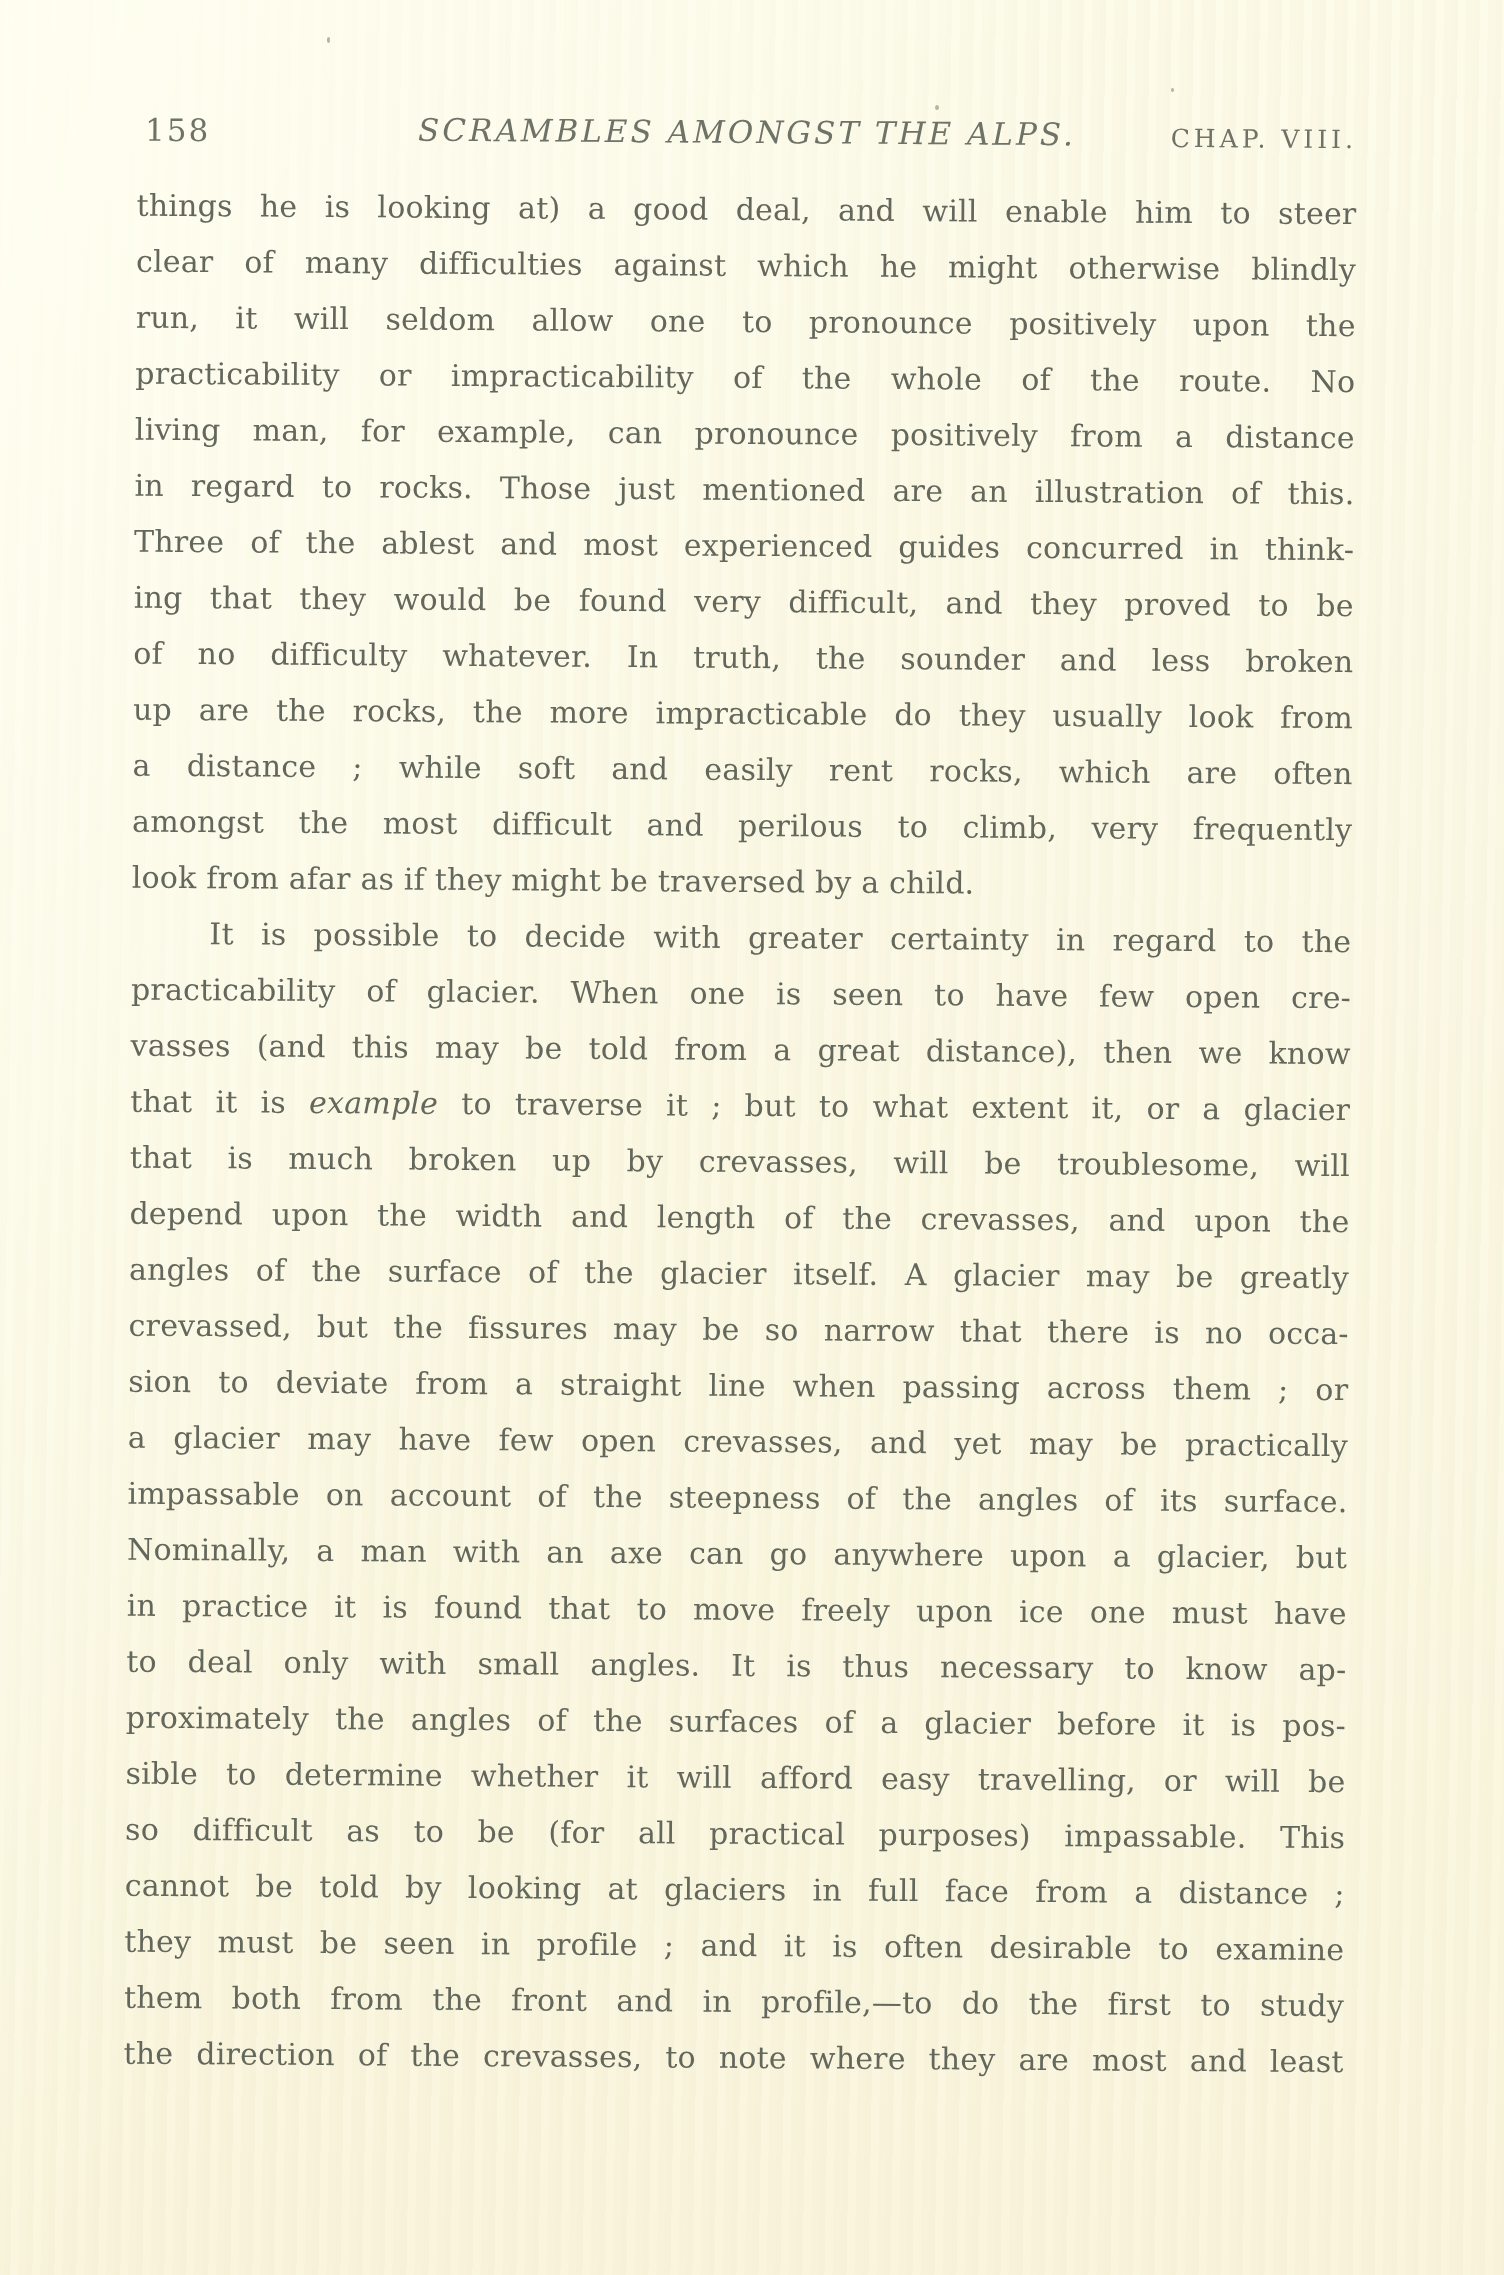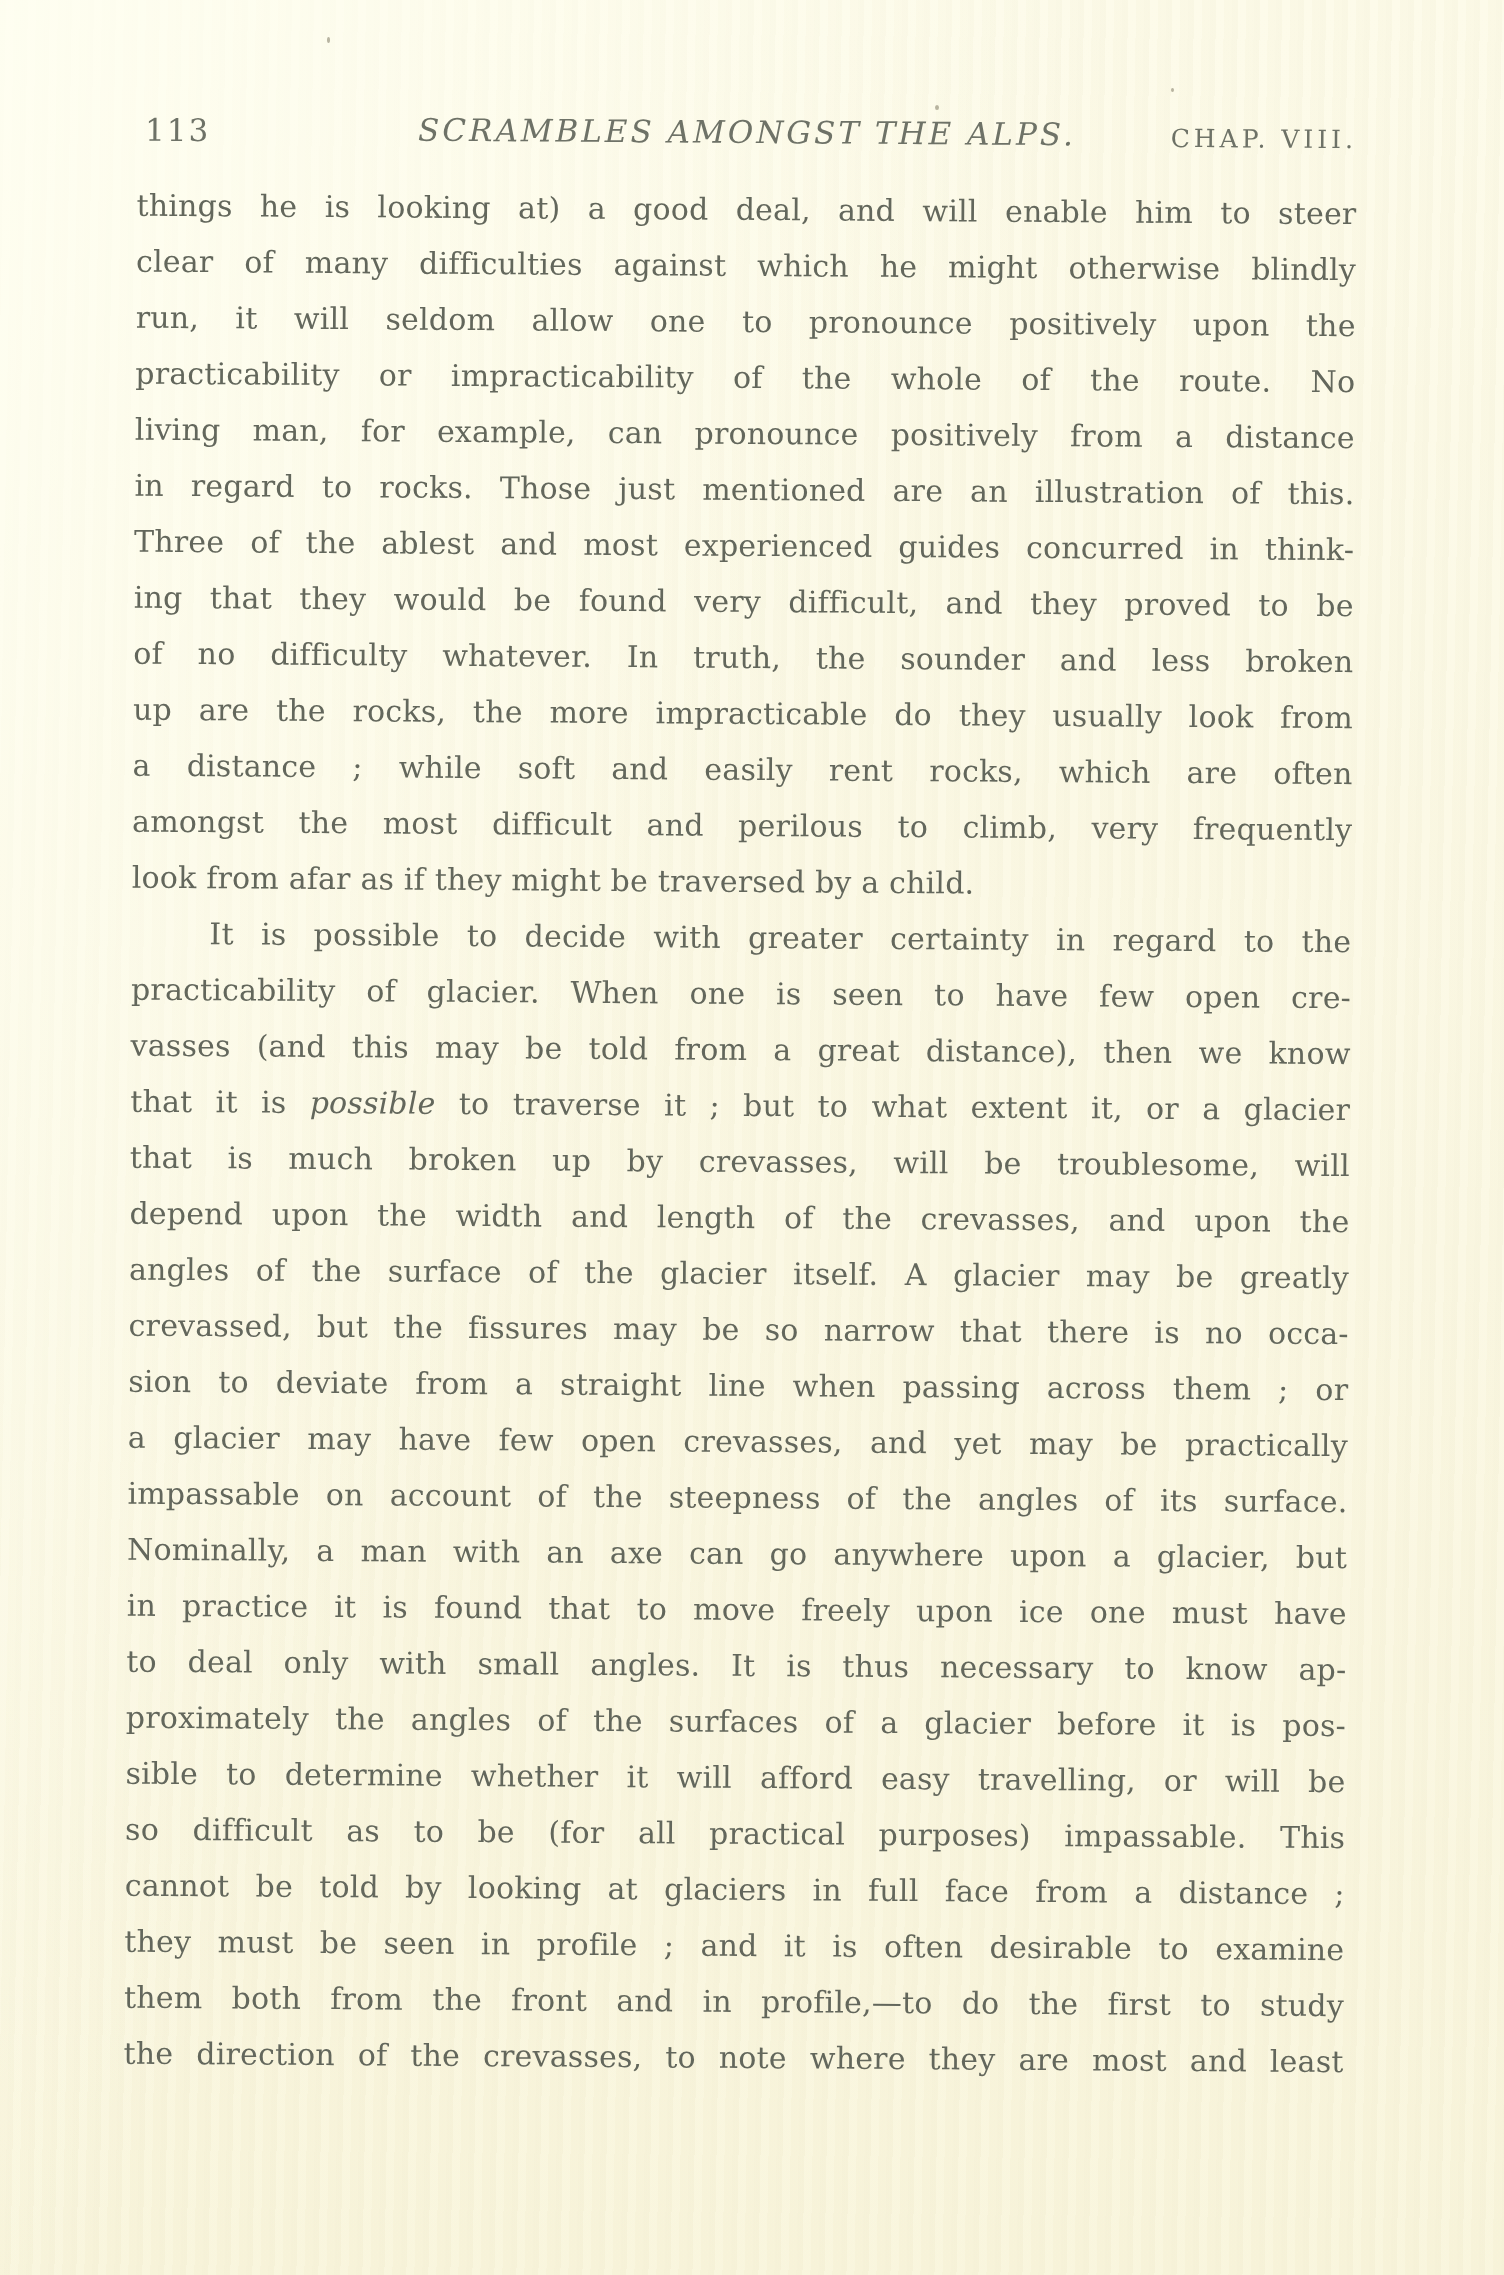--- a/index.html
+++ b/index.html
@@ -60,21 +60,21 @@
   .s2 { left: 935px; top: 105px; width: 4px; height: 5px; }
   .s3 { left: 1171px; top: 88px; width: 3px; height: 4px; }
 </style>
 </head>
 <body>
 
 <div class="page">
   <div class="tilt">
 
     <header class="running-head">
-      <span class="page-number">113</span>
+      <span class="page-number">158</span>
       <span class="running-title">SCRAMBLES AMONGST THE ALPS.</span>
       <span class="chapter-label">CHAP. VIII.</span>
     </header>
 
     <main class="text-block">
 
       <div class="para">
         <div class="ln">things he is looking at) a good deal, and will enable him to steer</div>
         <div class="ln">clear of many difficulties against which he might otherwise blindly</div>
         <div class="ln">run, it will seldom allow one to pronounce positively upon the</div>
@@ -87,21 +87,21 @@
         <div class="ln">up are the rocks, the more impracticable do they usually look from</div>
         <div class="ln">a distance ; while soft and easily rent rocks, which are often</div>
         <div class="ln">amongst the most difficult and perilous to climb, very frequently</div>
         <div class="ln end">look from afar as if they might be traversed by a child.</div>
       </div>
 
       <div class="para">
         <div class="ln indent">It is possible to decide with greater certainty in regard to the</div>
         <div class="ln">practicability of glacier. When one is seen to have few open cre-</div>
         <div class="ln">vasses (and this may be told from a great distance), then we know</div>
-        <div class="ln"><span>that it is </span><em>possible</em><span> to traverse it ; but to what extent it, or a glacier</span></div>
+        <div class="ln"><span>that it is </span><em>example</em><span> to traverse it ; but to what extent it, or a glacier</span></div>
         <div class="ln">that is much broken up by crevasses, will be troublesome, will</div>
         <div class="ln">depend upon the width and length of the crevasses, and upon the</div>
         <div class="ln">angles of the surface of the glacier itself. A glacier may be greatly</div>
         <div class="ln">crevassed, but the fissures may be so narrow that there is no occa-</div>
         <div class="ln">sion to deviate from a straight line when passing across them ; or</div>
         <div class="ln">a glacier may have few open crevasses, and yet may be practically</div>
         <div class="ln">impassable on account of the steepness of the angles of its surface.</div>
         <div class="ln">Nominally, a man with an axe can go anywhere upon a glacier, but</div>
         <div class="ln">in practice it is found that to move freely upon ice one must have</div>
         <div class="ln">to deal only with small angles. It is thus necessary to know ap-</div>

